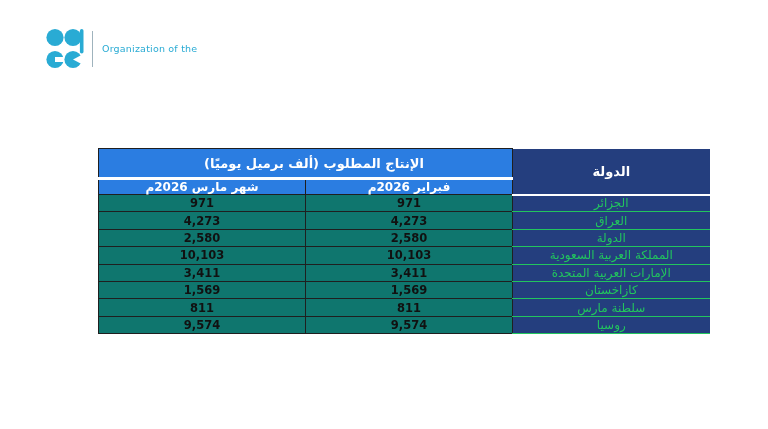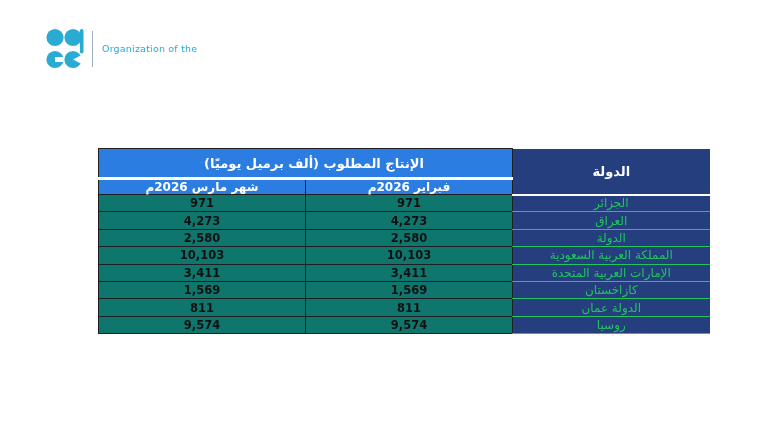--- a/index.html
+++ b/index.html
@@ -112,21 +112,21 @@
             <td class="country">الإمارات العربية المتحدة</td>
             <td class="num">3,411</td>
             <td class="num">3,411</td>
           </tr>
           <tr>
             <td class="country">كازاخستان</td>
             <td class="num">1,569</td>
             <td class="num">1,569</td>
           </tr>
           <tr>
-            <td class="country">الدولة عمان</td>
+            <td class="country">سلطنة مارس</td>
             <td class="num">811</td>
             <td class="num">811</td>
           </tr>
           <tr>
             <td class="country">روسيا</td>
             <td class="num">9,574</td>
             <td class="num">9,574</td>
           </tr>
         </tbody>
     </table>

